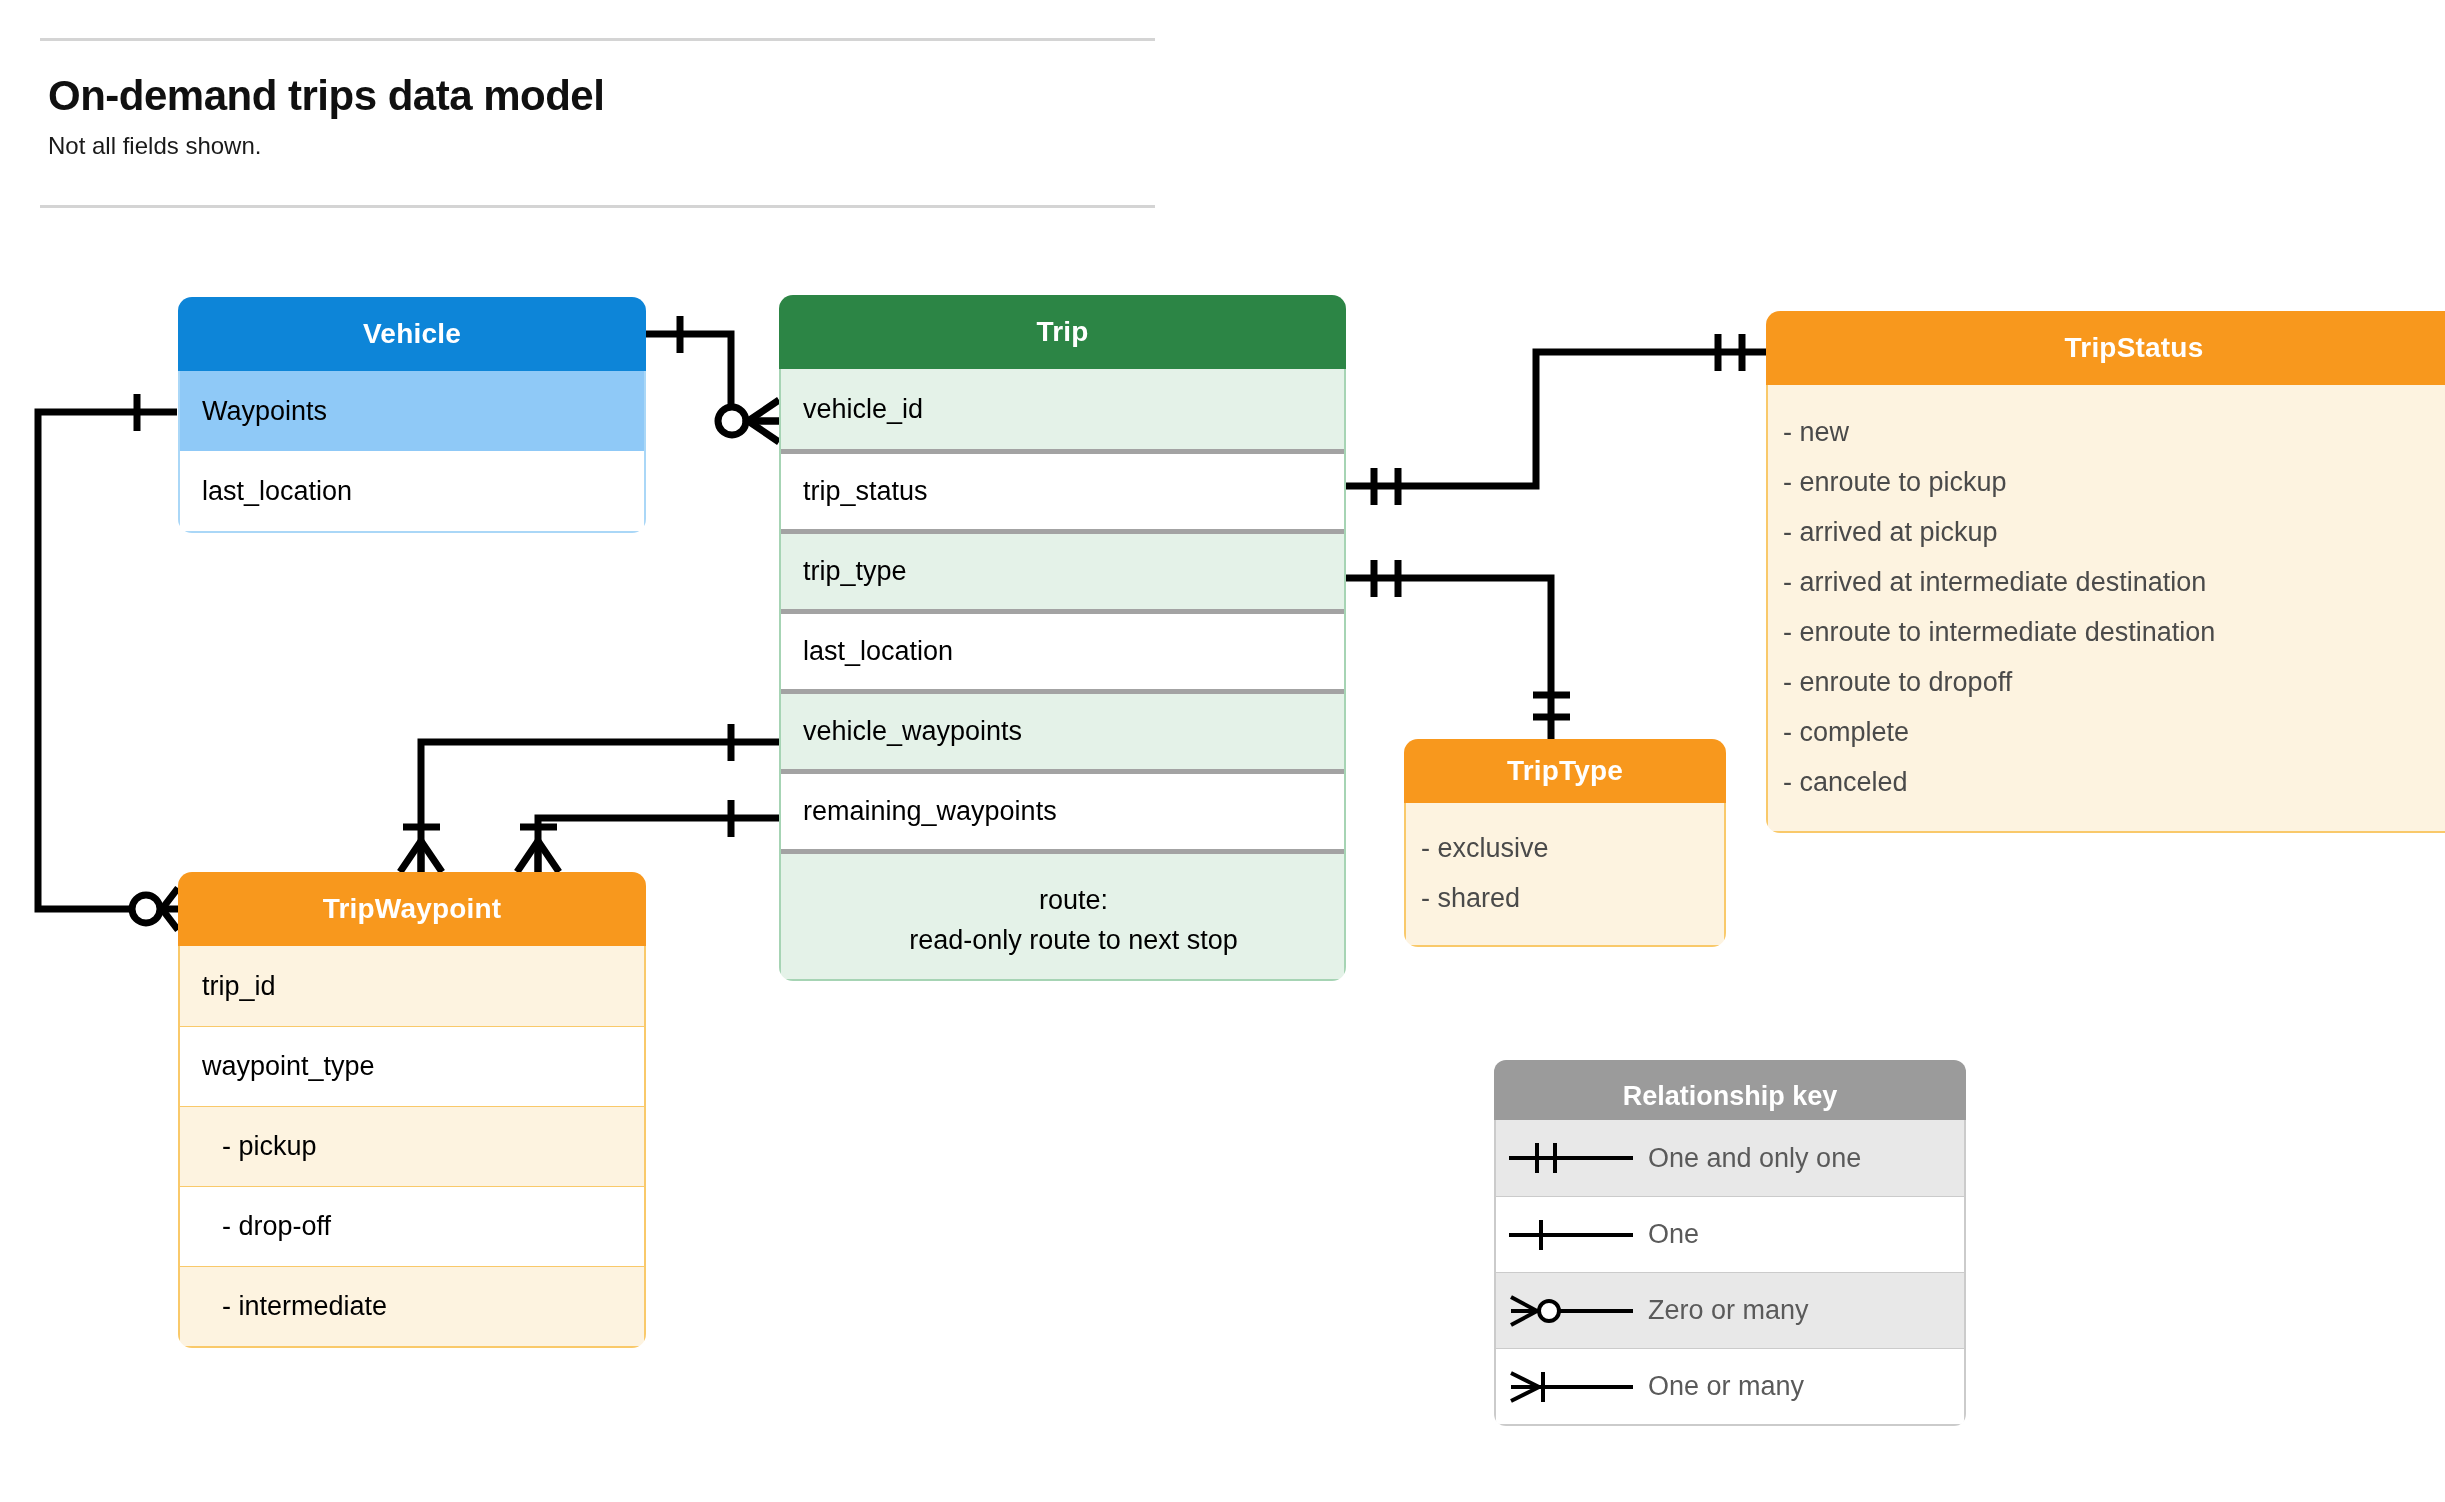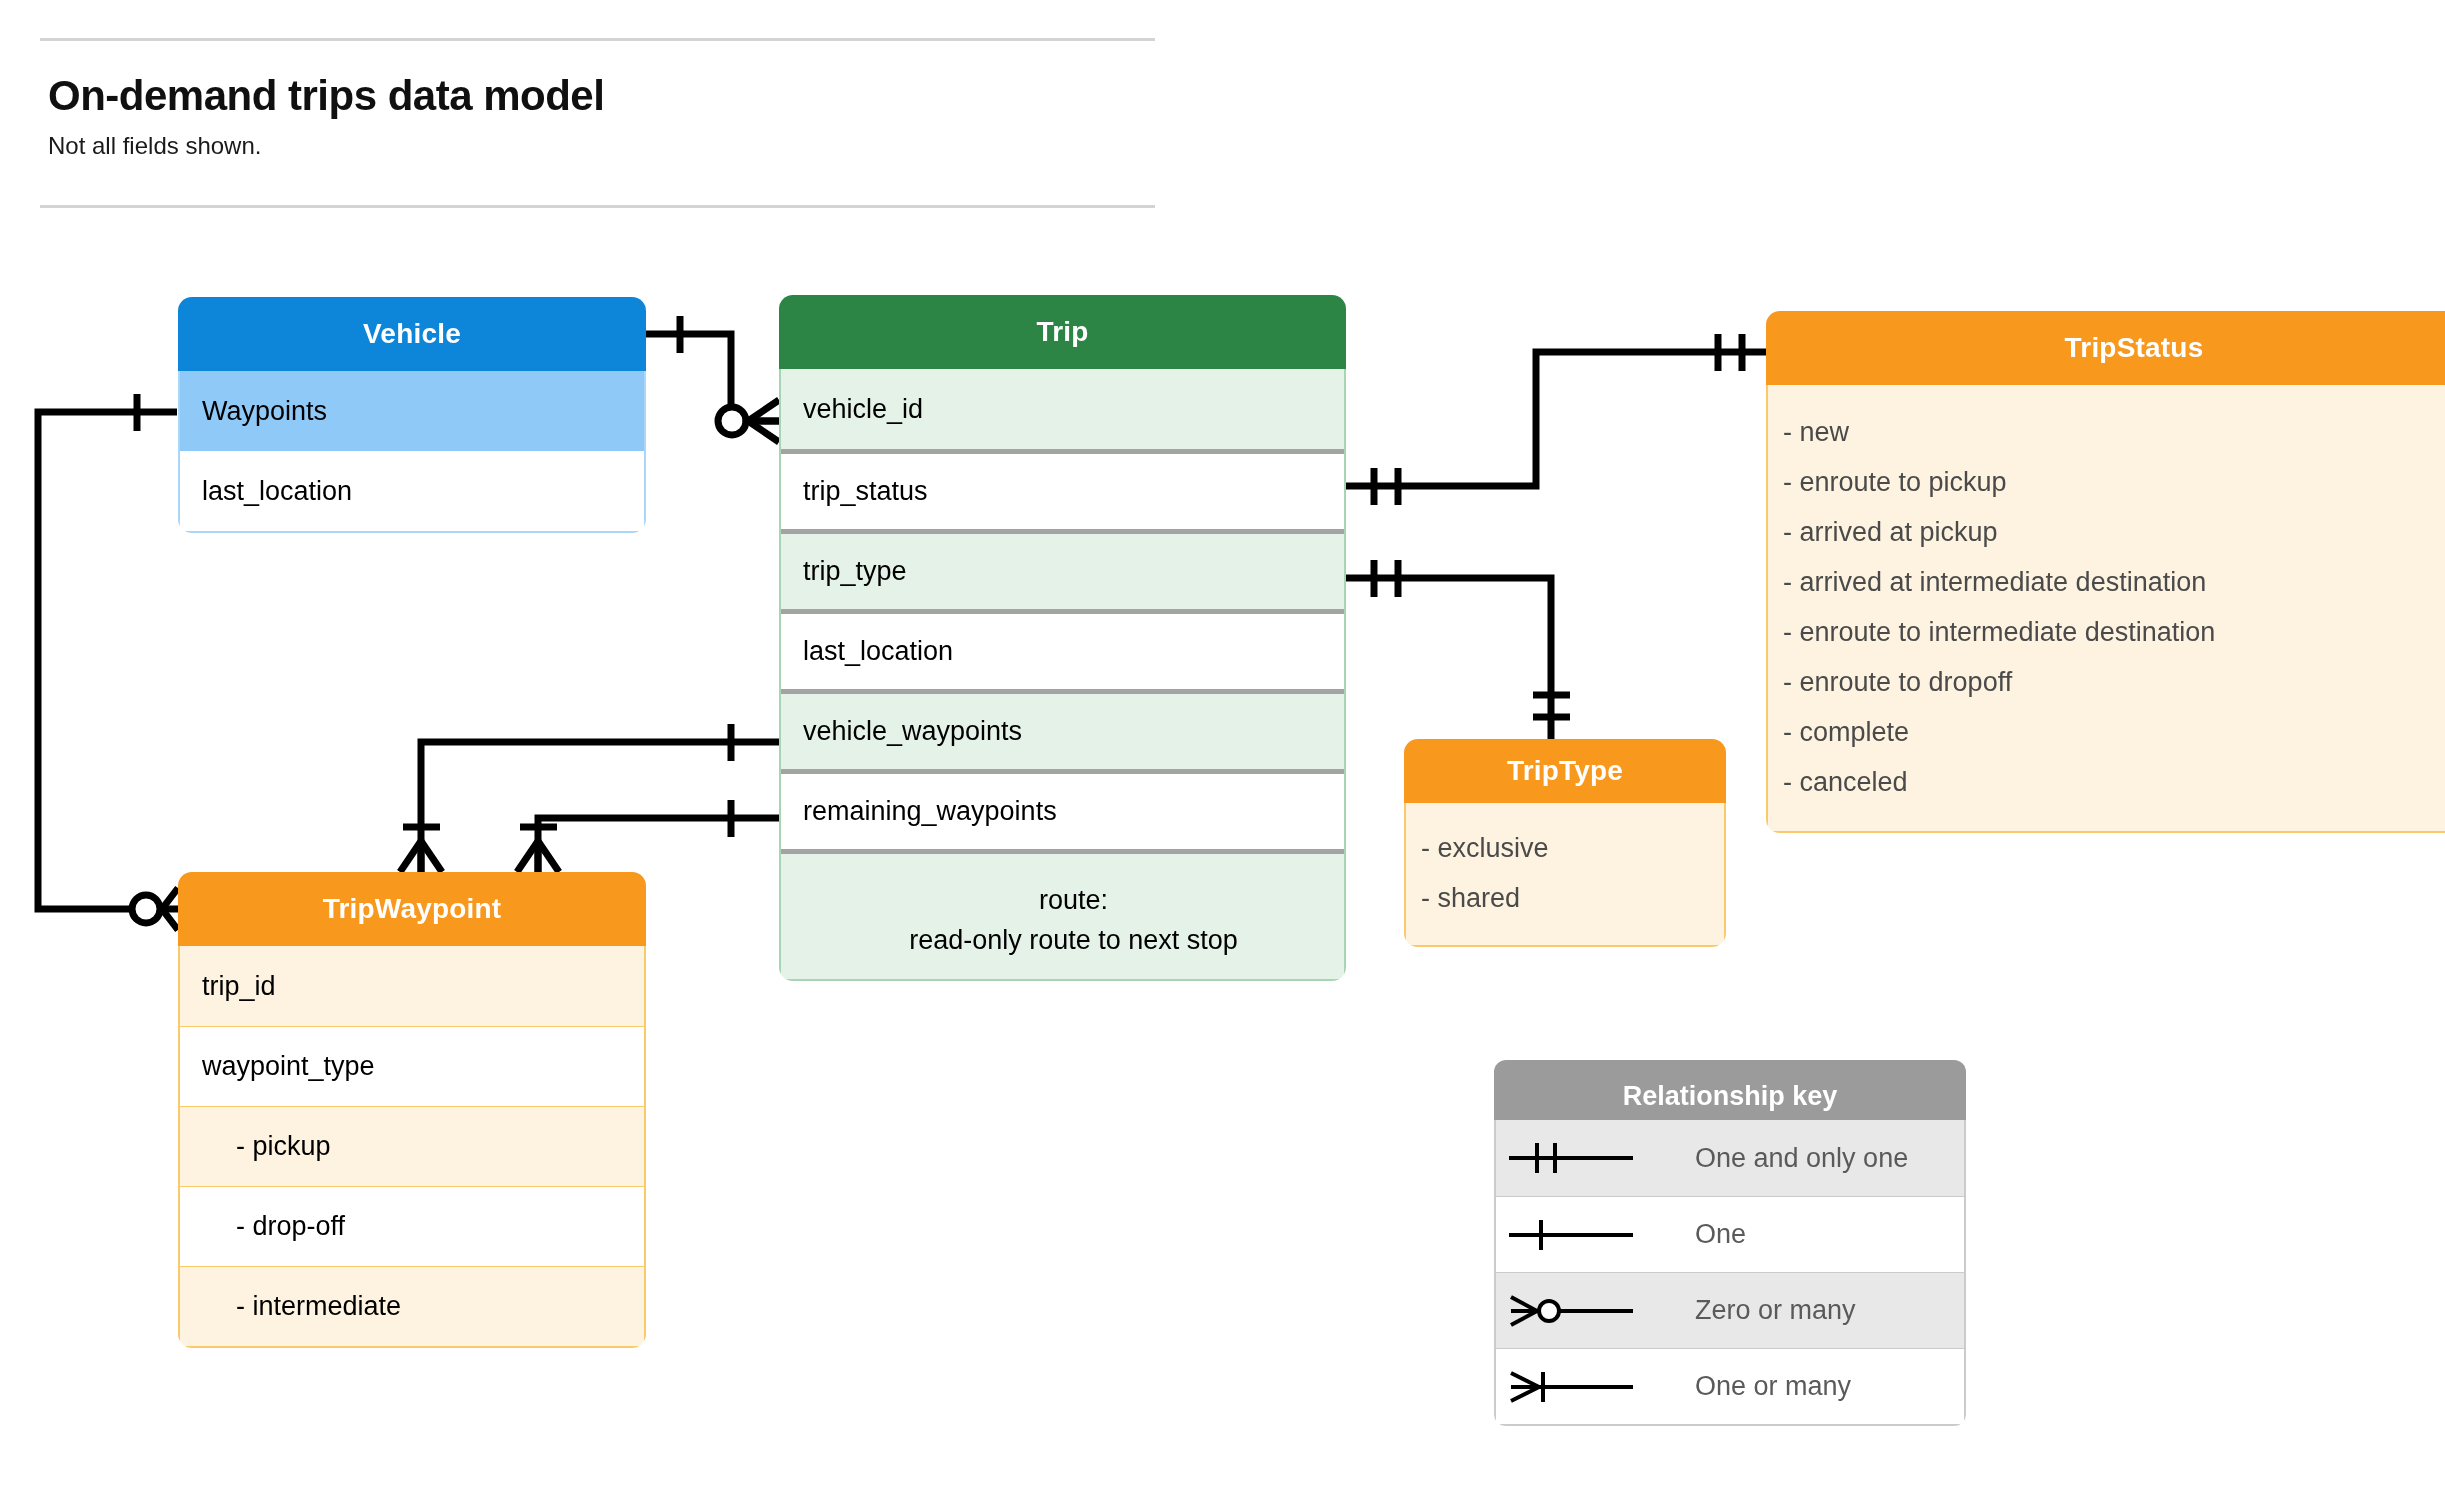--- a/index.html
+++ b/index.html
@@ -139,21 +139,21 @@
     padding: 20px 0 22px 0;
   }
 
   
   #entity-tripwaypoint { left: 178px; top: 872px; width: 468px; }
   #entity-tripwaypoint .entity-title { background: #f8981d; }
   #entity-tripwaypoint .entity-body { border-color: #f9c96a; background: #ffffff; }
   #entity-tripwaypoint .field-row.alt { background: #fdf3e0; }
   #entity-tripwaypoint .field-row { border-top: 1px solid #f9c96a; }
   #entity-tripwaypoint .field-row:first-child { border-top: none; }
-  #entity-tripwaypoint .field-row.indent { padding-left: 56px; }
+  #entity-tripwaypoint .field-row.indent { padding-left: 42px; }
 
   
   #legend {
     position: absolute;
     left: 1494px;
     top: 1060px;
     width: 472px;
     border-radius: 12px;
     overflow: hidden;
     box-sizing: border-box;
@@ -174,21 +174,20 @@
     border-bottom-right-radius: 6px;
     background: #ffffff;
     box-sizing: border-box;
   }
   .legend-row {
     height: 76px;
     display: flex;
     align-items: center;
     border-top: 1px solid #cbcbcb;
     box-sizing: border-box;
-    gap: 47px;
   }
   .legend-row:first-child { border-top: none; }
   .legend-row.alt { background: #e8e8e8; }
   .legend-sym {
     width: 152px;
     flex: 0 0 152px;
     height: 76px;
     display: flex;
     align-items: center;
     justify-content: center;

